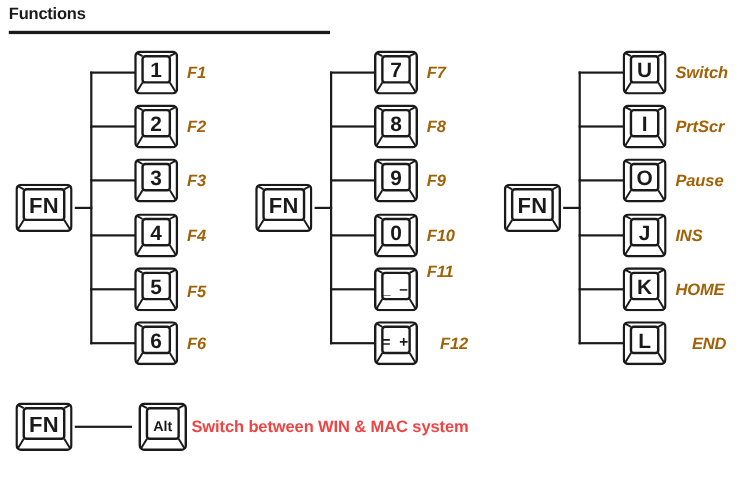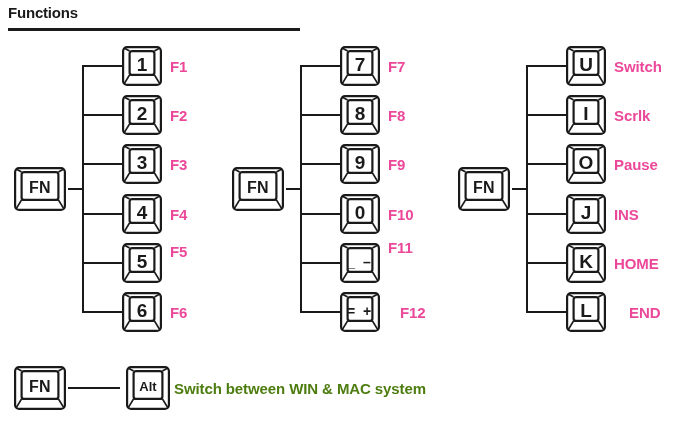--- a/index.html
+++ b/index.html
@@ -53,49 +53,50 @@
     transform: translateY(-58%);
     text-align: center;
     font-family: "Liberation Sans", sans-serif;
     font-weight: 700;
     color: #1a1a1a;
     line-height: 1;
     pointer-events: none;
     white-space: nowrap;
   }
   .keycap.size-sq .kc-label { font-size: 19px; }
-  .keycap.size-fn .kc-label { font-size: 16px; letter-spacing: 0.3px; }
+  .keycap.size-fn .kc-label { font-size: 20px; letter-spacing: 0.3px; }
   .keycap.size-alt .kc-label { font-size: 13px; }
   .keycap.size-sq.glyph .kc-label { font-size: 14px; letter-spacing: 2px; }
 
   
   .fn-label {
     position: absolute;
     font-size: 15px;
     font-weight: 700;
-    color: #ec4899;
+    color: #a16207;
     letter-spacing: -0.1px;
     white-space: nowrap;
     line-height: 1;
+    font-style: italic;
   }
 
   
   .line {
     position: absolute;
     background: #1a1a1a;
   }
   .line.h { height: 2px; }
   .line.v { width: 2px; }
 
   
   #footer-note {
     position: absolute;
     font-size: 15px;
     font-weight: 700;
-    color: #4d7c0f;
+    color: #ef4444;
     white-space: nowrap;
     letter-spacing: -0.1px;
   }
 </style>
 </head>
 <body>
 
 <div id="header-title">Functions</div>
 <div id="header-rule"></div>
 
@@ -170,21 +171,21 @@
   <svg class="kc-svg" viewBox="0 0 40 40" xmlns="http://www.w3.org/2000/svg">
     <rect x="1.1" y="1.1" width="37.8" height="37.8" rx="4" ry="4" fill="#ffffff" stroke="#1a1a1a" stroke-width="2.2"></rect>
     <rect x="7.6" y="5.1" width="24.799999999999997" height="23.799999999999997" rx="2.5" ry="2.5" fill="#ffffff" stroke="#1a1a1a" stroke-width="2.2"></rect>
     <line x1="2.1" y1="2.1" x2="7.6" y2="5.1" stroke="#1a1a1a" stroke-width="1.7600000000000002"></line>
     <line x1="37.9" y1="2.1" x2="32.4" y2="5.1" stroke="#1a1a1a" stroke-width="1.7600000000000002"></line>
     <line x1="2.1" y1="37.9" x2="7.6" y2="28.9" stroke="#1a1a1a" stroke-width="1.7600000000000002"></line>
     <line x1="37.9" y1="37.9" x2="32.4" y2="28.9" stroke="#1a1a1a" stroke-width="1.7600000000000002"></line>
   </svg>
       <div class="kc-label">5</div>
     </div>
-    <div class="fn-label" style="left: 170px; top: 244px;">F5</div>
+    <div class="fn-label" style="left: 170px; top: 258px;">F5</div>
     <div class="line h" style="left: 82px; top: 311px; width: 41px;"></div>
     <div class="keycap size-sq" style="left: 122px; top: 292px; width: 40px; height: 40px;">
   <svg class="kc-svg" viewBox="0 0 40 40" xmlns="http://www.w3.org/2000/svg">
     <rect x="1.1" y="1.1" width="37.8" height="37.8" rx="4" ry="4" fill="#ffffff" stroke="#1a1a1a" stroke-width="2.2"></rect>
     <rect x="7.6" y="5.1" width="24.799999999999997" height="23.799999999999997" rx="2.5" ry="2.5" fill="#ffffff" stroke="#1a1a1a" stroke-width="2.2"></rect>
     <line x1="2.1" y1="2.1" x2="7.6" y2="5.1" stroke="#1a1a1a" stroke-width="1.7600000000000002"></line>
     <line x1="37.9" y1="2.1" x2="32.4" y2="5.1" stroke="#1a1a1a" stroke-width="1.7600000000000002"></line>
     <line x1="2.1" y1="37.9" x2="7.6" y2="28.9" stroke="#1a1a1a" stroke-width="1.7600000000000002"></line>
     <line x1="37.9" y1="37.9" x2="32.4" y2="28.9" stroke="#1a1a1a" stroke-width="1.7600000000000002"></line>
   </svg>
@@ -313,21 +314,21 @@
   <svg class="kc-svg" viewBox="0 0 40 40" xmlns="http://www.w3.org/2000/svg">
     <rect x="1.1" y="1.1" width="37.8" height="37.8" rx="4" ry="4" fill="#ffffff" stroke="#1a1a1a" stroke-width="2.2"></rect>
     <rect x="7.6" y="5.1" width="24.799999999999997" height="23.799999999999997" rx="2.5" ry="2.5" fill="#ffffff" stroke="#1a1a1a" stroke-width="2.2"></rect>
     <line x1="2.1" y1="2.1" x2="7.6" y2="5.1" stroke="#1a1a1a" stroke-width="1.7600000000000002"></line>
     <line x1="37.9" y1="2.1" x2="32.4" y2="5.1" stroke="#1a1a1a" stroke-width="1.7600000000000002"></line>
     <line x1="2.1" y1="37.9" x2="7.6" y2="28.9" stroke="#1a1a1a" stroke-width="1.7600000000000002"></line>
     <line x1="37.9" y1="37.9" x2="32.4" y2="28.9" stroke="#1a1a1a" stroke-width="1.7600000000000002"></line>
   </svg>
       <div class="kc-label">I</div>
     </div>
-    <div class="fn-label" style="left: 614px; top: 108px;">Scrlk</div>
+    <div class="fn-label" style="left: 614px; top: 108px;">PrtScr</div>
     <div class="line h" style="left: 526px; top: 163px; width: 41px;"></div>
     <div class="keycap size-sq" style="left: 566px; top: 144px; width: 40px; height: 40px;">
   <svg class="kc-svg" viewBox="0 0 40 40" xmlns="http://www.w3.org/2000/svg">
     <rect x="1.1" y="1.1" width="37.8" height="37.8" rx="4" ry="4" fill="#ffffff" stroke="#1a1a1a" stroke-width="2.2"></rect>
     <rect x="7.6" y="5.1" width="24.799999999999997" height="23.799999999999997" rx="2.5" ry="2.5" fill="#ffffff" stroke="#1a1a1a" stroke-width="2.2"></rect>
     <line x1="2.1" y1="2.1" x2="7.6" y2="5.1" stroke="#1a1a1a" stroke-width="1.7600000000000002"></line>
     <line x1="37.9" y1="2.1" x2="32.4" y2="5.1" stroke="#1a1a1a" stroke-width="1.7600000000000002"></line>
     <line x1="2.1" y1="37.9" x2="7.6" y2="28.9" stroke="#1a1a1a" stroke-width="1.7600000000000002"></line>
     <line x1="37.9" y1="37.9" x2="32.4" y2="28.9" stroke="#1a1a1a" stroke-width="1.7600000000000002"></line>
   </svg>

